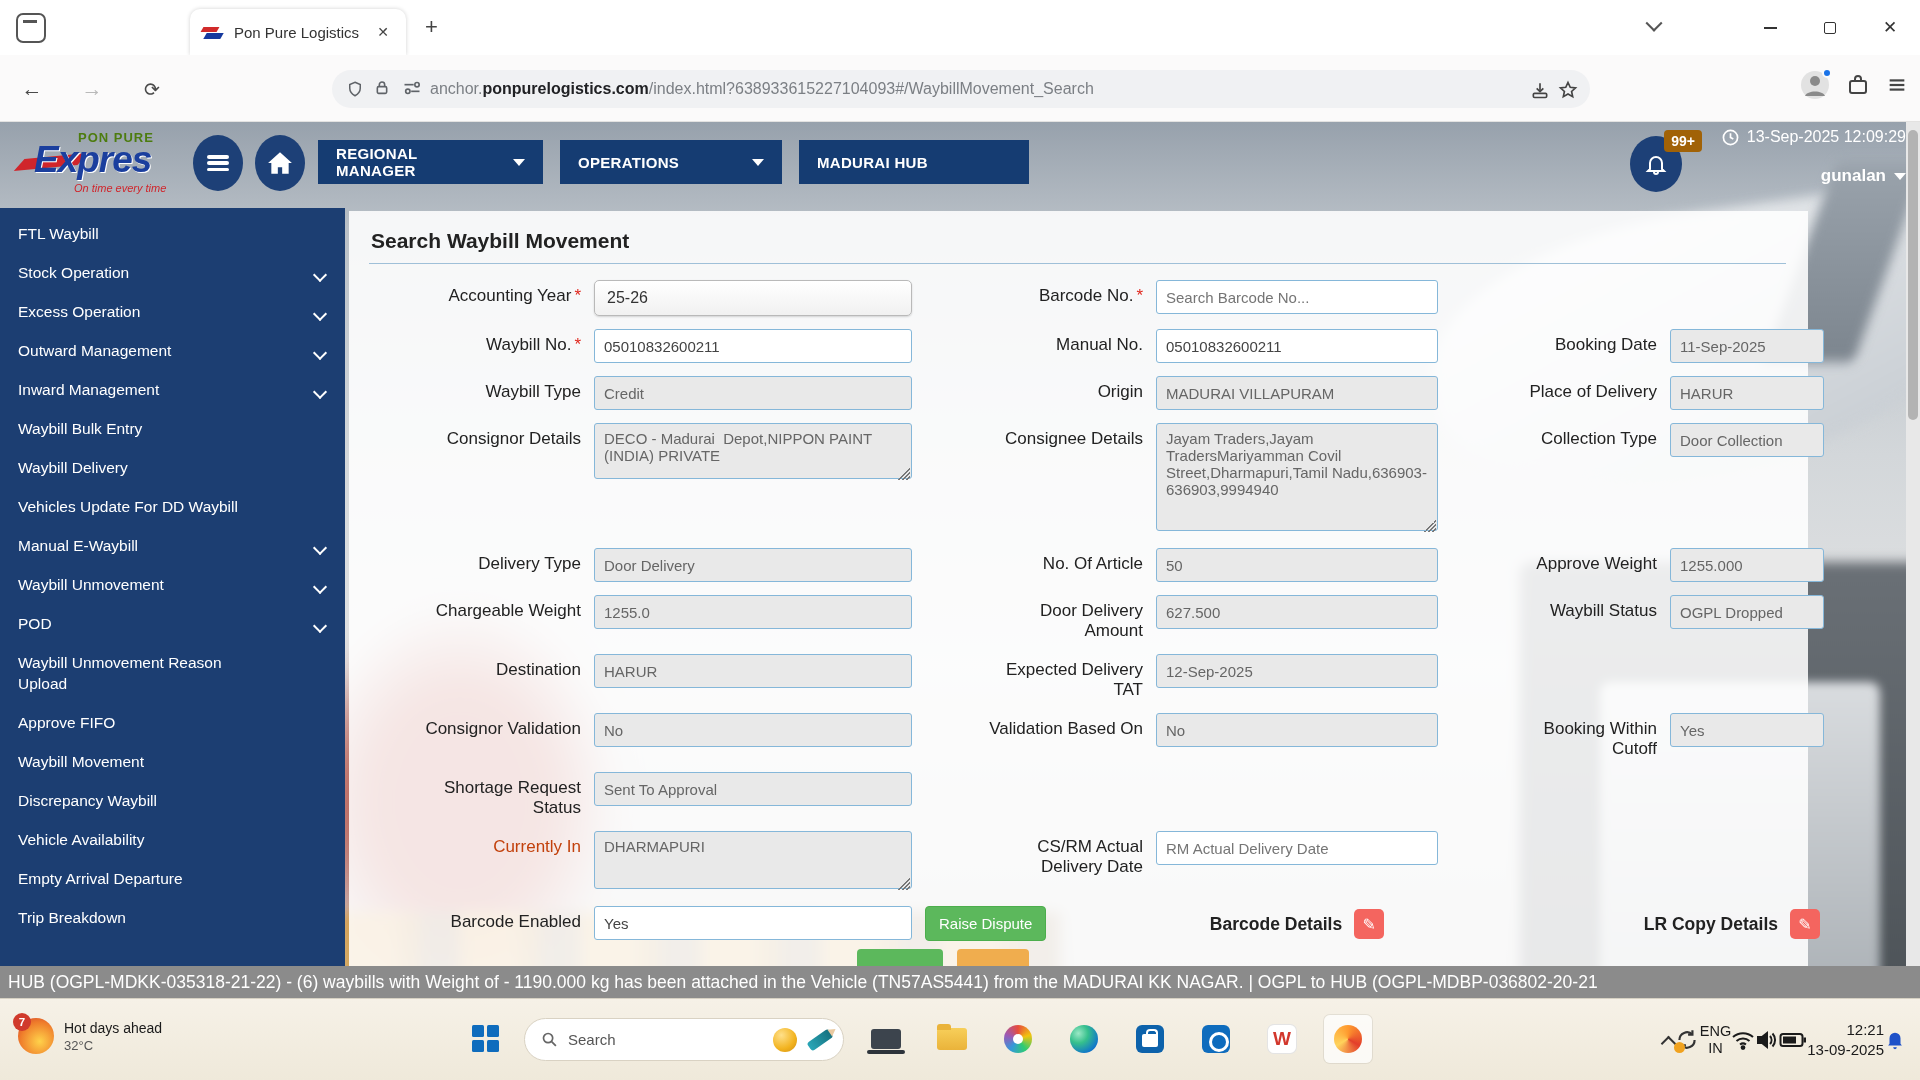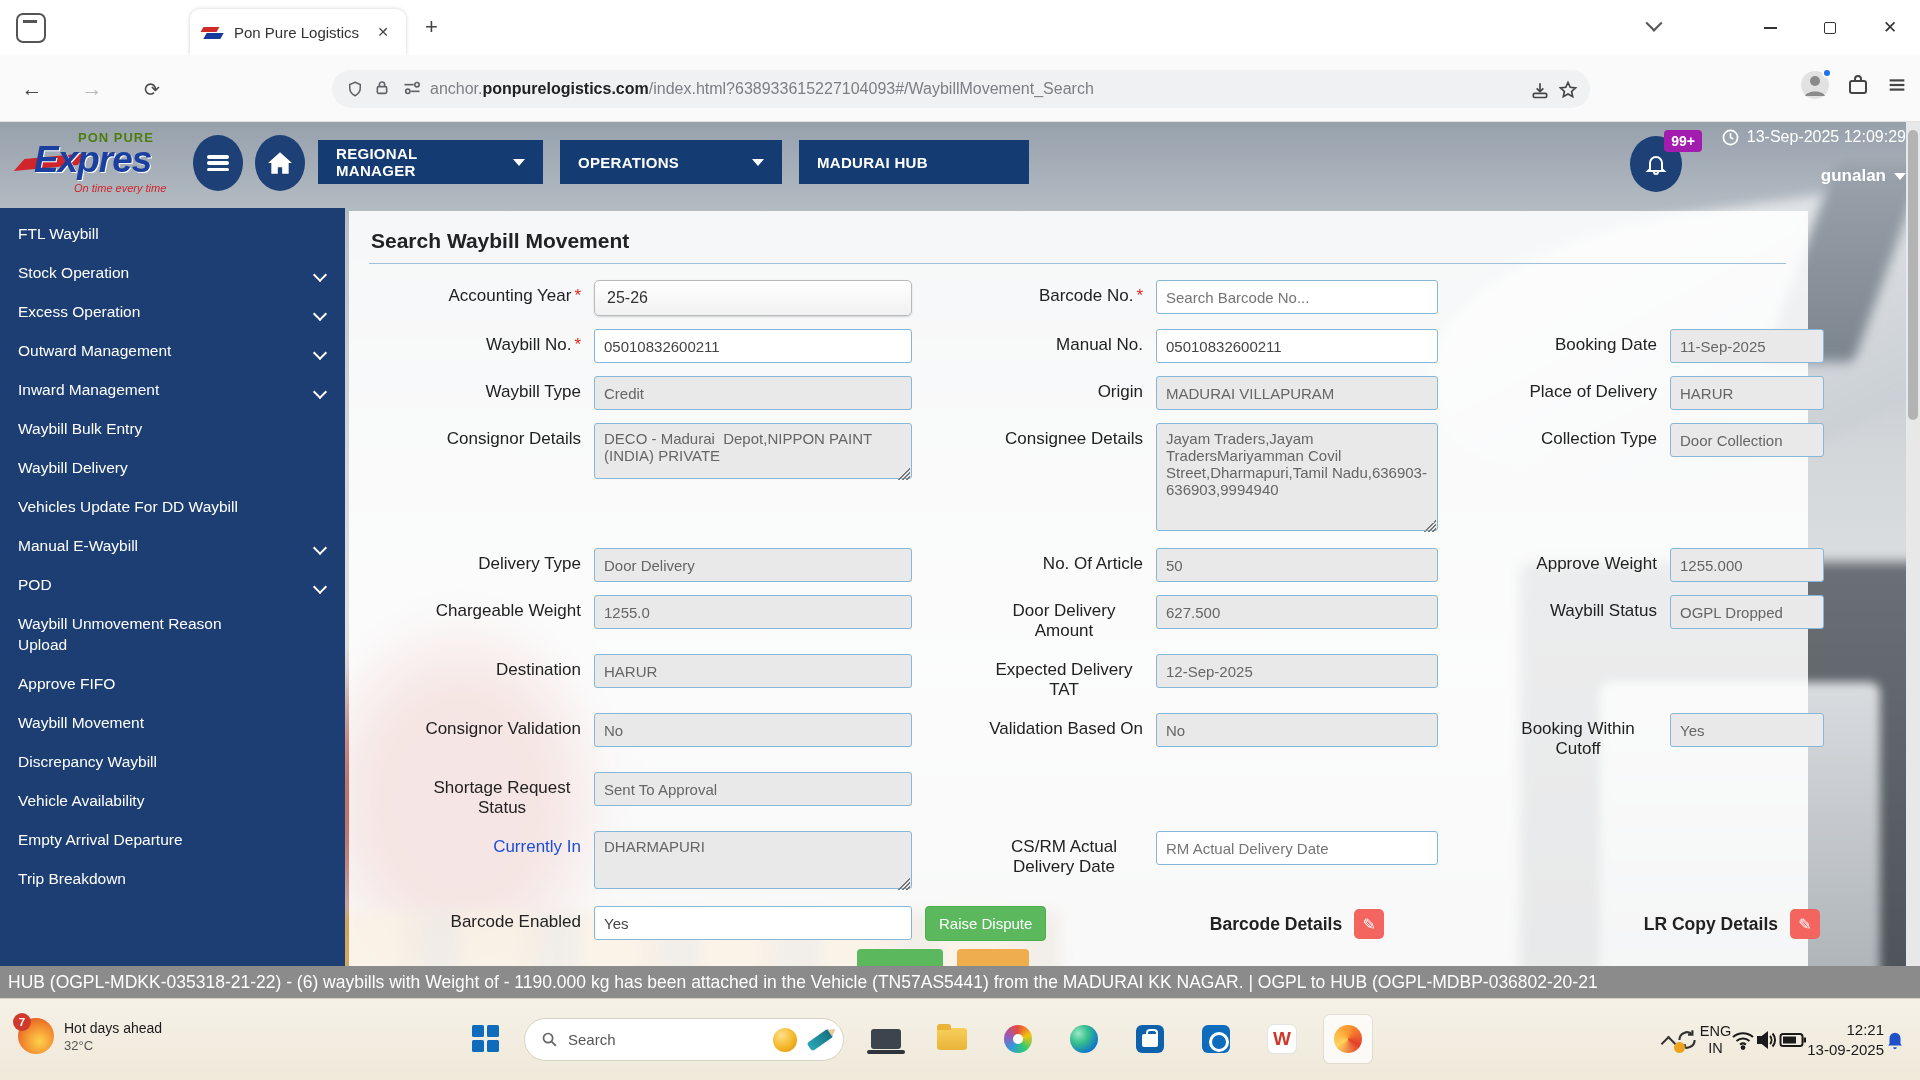--- a/index.html
+++ b/index.html
@@ -62,38 +62,38 @@
   .hamburger .bars { width:22px; height:16px; display:flex; flex-direction:column; justify-content:space-between; }
   .hamburger .bars i { display:block; height:3.5px; background:#fff; border-radius:2px; }
   .homebtn { left:255px; }
   .hdr-btn { position:absolute; top:18px; height:44px; background:#153c72; color:#fff; font-weight:bold; font-size:15px; display:flex; align-items:center; padding:0 18px; letter-spacing:.3px; }
   .hdr-btn .caret { margin-left:16px; width:0; height:0; border-left:6px solid transparent; border-right:6px solid transparent; border-top:7px solid #fff; }
   .btn-role { left:318px; width:225px; justify-content:space-between; }
   .btn-dept { left:560px; width:222px; justify-content:space-between; }
   .btn-hub { left:799px; width:230px; }
   .bellwrap { position:absolute; left:1630px; top:8px; width:56px; height:62px; }
   .bellcircle { position:absolute; left:0; top:6px; width:52px; height:56px; background:#1d4077; border-radius:50%; display:flex; align-items:center; justify-content:center; }
-  .bellbadge { position:absolute; right:-16px; top:0; background:#a21caf; color:#fff; font-size:14px; font-weight:bold; padding:3px 7px; border-radius:4px; }
+  .bellbadge { position:absolute; right:-16px; top:0; background:#a16207; color:#fff; font-size:14px; font-weight:bold; padding:3px 7px; border-radius:4px; }
   .hdr-datetime { position:absolute; right:14px; top:6px; color:#fff; font-size:16px; display:flex; align-items:center; gap:8px; }
   .hdr-user { position:absolute; right:14px; top:44px; color:#fff; font-size:17px; font-weight:bold; display:flex; align-items:center; gap:8px; }
   .user-caret { width:0; height:0; border-left:6px solid transparent; border-right:6px solid transparent; border-top:7px solid #fff; }
 
   
   .sidebar { position:absolute; left:0; top:208px; width:345px; height:758px; background:#1c3e72; color:#fff; padding-top:6px; }
   .side-item { display:flex; align-items:center; justify-content:space-between; padding:9px 20px 9px 18px; font-size:15.5px; line-height:21px; cursor:pointer; }
   .side-chev { width:10px; height:10px; border-right:2px solid #fff; border-bottom:2px solid #fff; transform:rotate(45deg); margin-top:4px; flex:0 0 auto; }
 
   
   .card { position:absolute; left:349px; top:211px; width:1459px; height:755px; background:rgba(255,255,255,0.87); padding:10px 22px 0 20px; }
   .card-title { font-size:21px; font-weight:bold; color:#222; padding:8px 0 10px 2px; border-bottom:1px solid #9fc0d8; margin-bottom:16px; }
   .fgrid { display:grid; grid-template-columns:212px 318px 218px 282px 206px 154px; column-gap:13px; row-gap:13px; align-items:start; }
   .lbl { justify-self:end; text-align:right; font-size:17px; color:#222; padding-top:6px; }
-  .lbl .t { display:inline-block; max-width:158px;text-align:center; }
+  .lbl .t { display:inline-block; max-width:158px; }
   .req { color:#e0261c; margin-left:3px; }
-  .lbl-red { color:#1d4ed8; }
+  .lbl-red { color:#c2410c; }
   .inp, .ta { width:100%; font-family:"Liberation Sans", sans-serif; font-size:15px; border:1px solid #85b7d9; border-radius:3px; padding:6px 9px; color:#555; outline:none; }
   .inp { height:34px; }
   .ro { background:#e9e9e9; color:#666; }
   .wh { background:#fff; color:#444; }
   .ta { resize:none; overflow:hidden; position:relative; }
   .ta-wrap { position:relative; }
   .ta-grip { position:absolute; right:2px; bottom:3px; width:12px; height:12px; background:
       linear-gradient(135deg, transparent 0 50%, #777 50% 56%, transparent 56% 66%, #777 66% 72%, transparent 72% 82%, #777 82% 88%, transparent 88%); pointer-events:none; }
   .select-box { height:36px; background:linear-gradient(#ffffff,#f1f1f1); border:1px solid #b9b9b9; border-radius:5px; box-shadow:inset 0 1px 0 #fff, 0 1px 2px rgba(0,0,0,.15); font-size:16px; color:#333; display:flex; align-items:center; padding:0 12px; }
   .btn-green { background:#5cb85c; border:1px solid #4cae4c; color:#fff; font-size:15px; border-radius:4px; padding:8px 13px; justify-self:start; cursor:pointer; }
@@ -333,20 +333,24 @@
         <span>Waybill Delivery</span>
       </div>
     <div class="side-item">
         <span>Vehicles Update For DD Waybill</span>
       </div>
     <div class="side-item">
         <span>Manual E-Waybill</span>
         <span class="side-chev"></span>
       </div>
     <div class="side-item">
+        <span>Waybill Unmovement</span>
+        <span class="side-chev"></span>
+      </div>
+    <div class="side-item">
         <span>POD</span>
         <span class="side-chev"></span>
       </div>
     <div class="side-item">
         <span style="max-width:250px;">Waybill Unmovement Reason Upload</span>
       </div>
     <div class="side-item">
         <span>Approve FIFO</span>
       </div>
     <div class="side-item">

